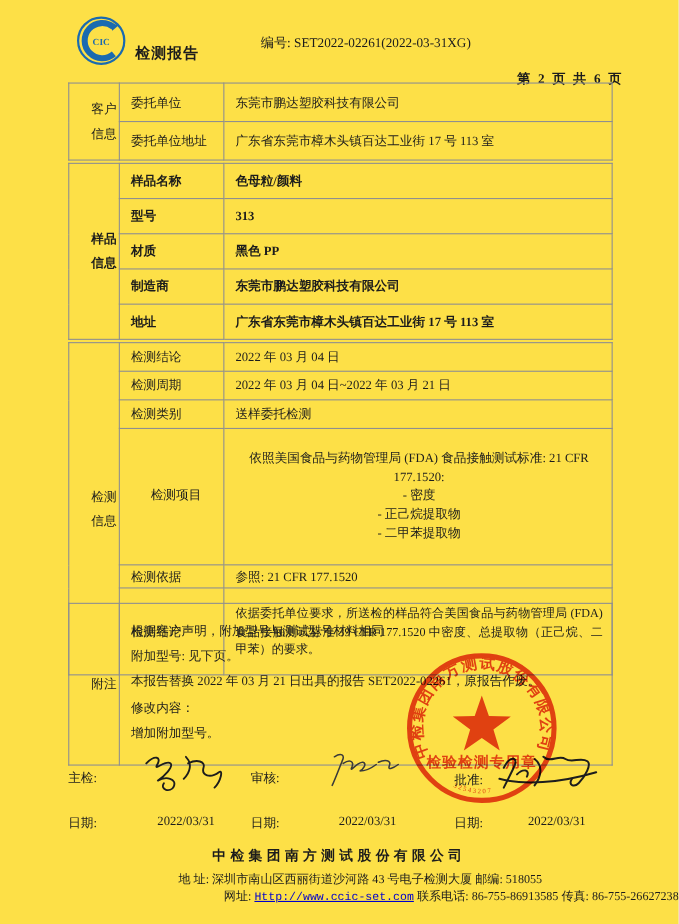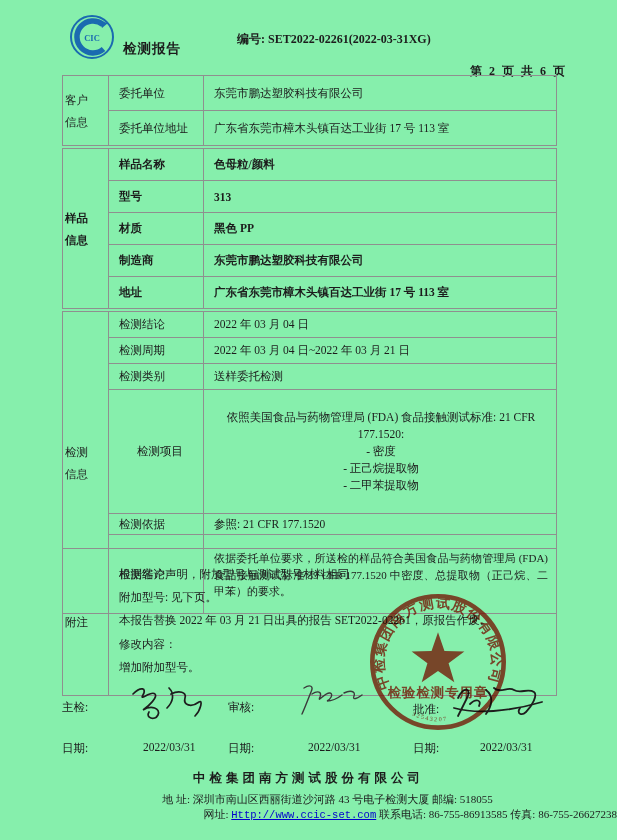--- a/index.html
+++ b/index.html
@@ -1,31 +1,31 @@
 <!DOCTYPE html>
 <html><head>
 <meta charset="utf-8">
 <style>
   * { margin:0; padding:0; box-sizing:border-box; }
   html,body { background:#e9e9e9; }
   .page {
     position:relative; width:617px; height:840px; margin:0 auto;
-    background:#86efac; overflow:hidden;
+    background:#fde047; overflow:hidden;
     font-family:"Liberation Serif","DejaVu Serif",serif;
     color:#1c1c1c;
   }
   
   .logo { position:absolute; left:66px; top:13px; }
   .hdr-title { position:absolute; left:123px; top:30px; font-size:13.5px; font-weight:bold; letter-spacing:1px;margin-top:10px; }
-  .hdr-no   { position:absolute; left:237px; top:31px; font-size:12px; font-weight:bold; }
+  .hdr-no   { position:absolute; left:237px; top:31px; font-size:12px; font-weight:normal; }
   .hdr-page { position:absolute; left:470px; top:31px; font-size:12px; font-weight:bold; letter-spacing:2px; white-space:nowrap;margin-top:32px; }
   
   table.sec { position:absolute; left:62px; width:495px; border-collapse:collapse; table-layout:fixed; }
   table.sec td { border:1px solid #8f8f8f; font-size:11.5px; vertical-align:middle; }
-  td.gcell { width:46px; text-align:left; white-space:pre-line; line-height:22px; padding:2px; }
+  td.gcell { width:46px; text-align:right; white-space:pre-line; line-height:22px; padding:2px; }
   td.lcell { width:95px; padding:2px 2px 2px 10px; }
   td.vcell { padding:2px 8px 2px 10px; white-space:pre-line; }
   .t1 { top:75px; }  .t1 td { height:35px; }
   .t2 { top:148px; } .t2 td { height:32px;font-weight:bold; }
   .t3 { top:311px; } .t3 td { height:26px; }
   .t3 .ml  { line-height:17px; height:85px;text-align:center; }
   .t3 .dep { height:21px; }
   .t3 .con { height:50px; }
   .t3 .con .clip { height:50px; overflow:hidden; line-height:16.5px; font-size:11px; text-align:justify; padding-top:1px; }
   .t3 .ml .clip { height:85px; overflow:hidden; }

